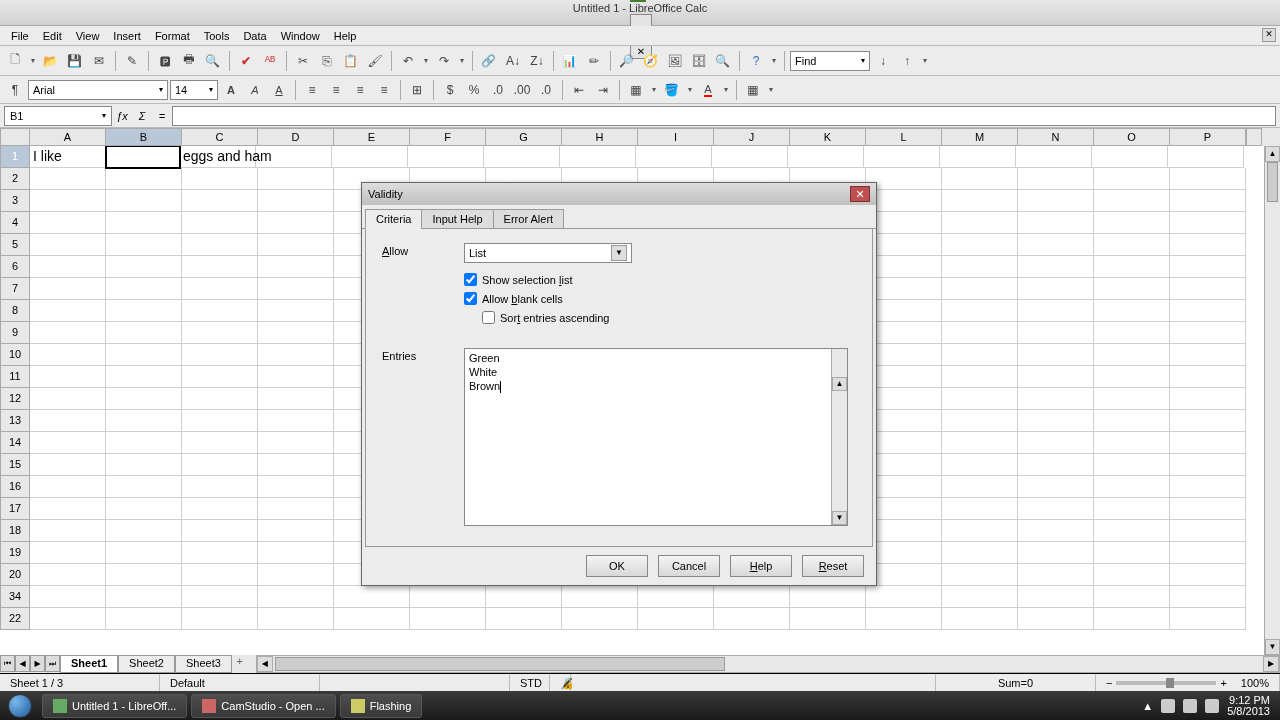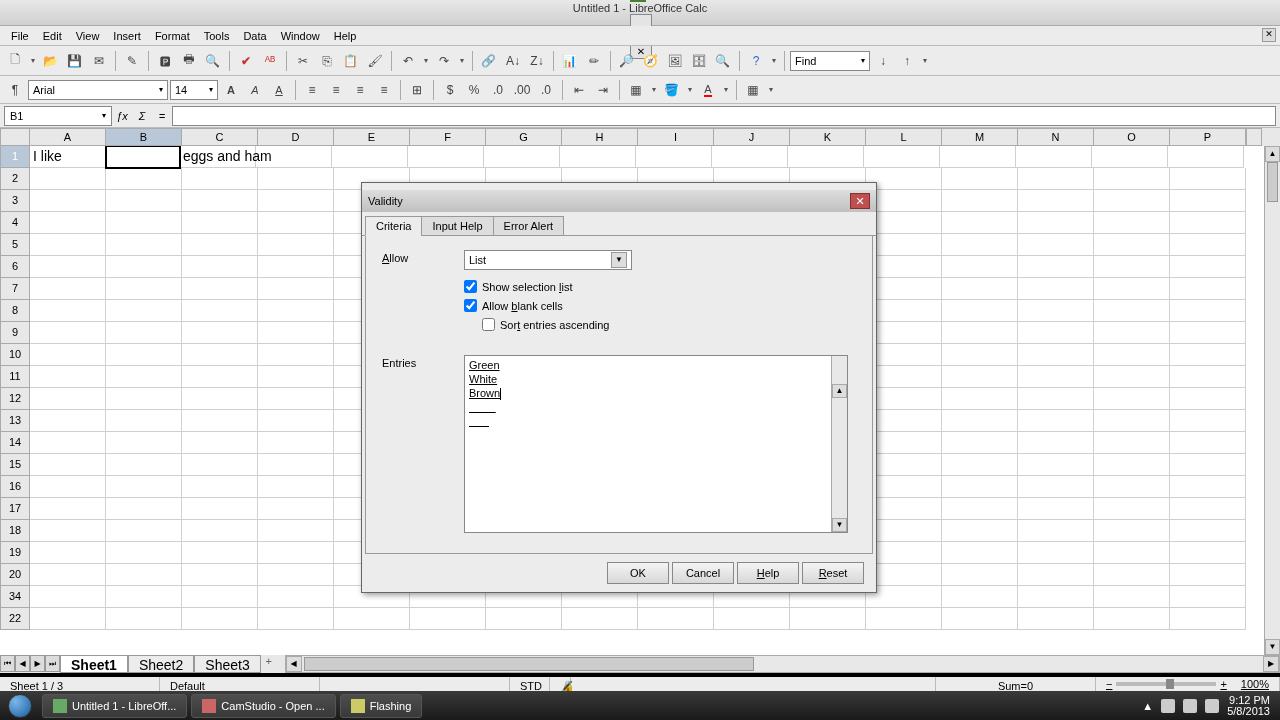--- a/index.html
+++ b/index.html
@@ -45,62 +45,62 @@
 .row-h { width:30px; border:1px solid #aaa; border-top:none; text-align:center; line-height:20px; background:#e8e8e8; }
 .row-h.sel { background:#b8c8d8; color:#fff; }
 .cell { width:76px; border-right:1px solid #d0d0d0; border-bottom:1px solid #d0d0d0; padding:0 3px; line-height:20px; font-size:14px; overflow:visible; white-space:nowrap; }
 .cell.active { border:2px solid #000; margin:-1px; z-index:5; position:relative; background:#fff; }
 .vscroll { position:absolute; top:18px; right:0; width:16px; bottom:18px; background:#e8e8e8; border-left:1px solid #aaa; }
 .vscroll .arrow { height:16px; background:#ddd; border:1px solid #aaa; text-align:center; line-height:14px; font-size:8px; cursor:pointer; }
 .vscroll .thumb { position:absolute; top:16px; left:2px; right:2px; height:40px; background:#ccc; border:1px solid #999; }
 .hscroll-row { position:absolute; bottom:0; left:0; right:0; height:18px; display:flex; background:#e8e8e8; }
 .tab-nav { display:flex; }
 .tab-nav .nav { width:15px; height:17px; border:1px solid #999; background:#ddd; text-align:center; font-size:8px; line-height:15px; cursor:pointer; }
-.sheet-tab { padding:1px 10px; border:1px solid #999; background:#ececec; cursor:pointer; font-size:14px; }
+.sheet-tab { padding:1px 10px; border:1px solid #999; background:#ececec; cursor:pointer; font-size:11px; }
 .sheet-tab.active { background:#fff; font-weight:bold; }
 .sheet-add { width:16px; text-align:center; cursor:pointer; color:#666; }
 .hscroll-track { flex:1; background:#e8e8e8; border:1px solid #aaa; position:relative; margin-left:8px; }
 .hscroll-track .arrow { position:absolute; top:0; width:16px; height:16px; background:#ddd; border:1px solid #aaa; text-align:center; font-size:8px; line-height:14px; cursor:pointer; }
 .hscroll-track .thumb { position:absolute; top:1px; left:18px; width:450px; height:14px; background:#ccc; border:1px solid #999; }
 
 
-.statusbar { position:absolute; bottom:29px; left:0; right:0; height:18px; background:#ececec; border-top:4px solid #000000; display:flex; align-items:center; font-size:11px;text-decoration:underline; }
+.statusbar { position:absolute; bottom:29px; left:0; right:0; height:18px; background:#ececec; border-top:1px solid #000000; display:flex; align-items:center; font-size:11px; }
 .statusbar > div { padding:0 10px; border-right:1px solid #bbb; height:100%; line-height:18px; }
 .zoom-area { margin-left:auto; display:flex; align-items:center; gap:4px; padding:0 6px; }
 .zoom-slider { width:100px; height:4px; background:#bbb; position:relative; }
 .zoom-slider::after { content:""; position:absolute; left:50%; top:-3px; width:8px; height:10px; background:#888; }
 
 
 .taskbar { position:absolute; bottom:0; left:0; right:0; height:29px; background:linear-gradient(#3a3a3a,#1a1a1a); display:flex; align-items:center; }
 .start { width:40px; height:29px; display:flex; align-items:center; justify-content:center; }
 .start .orb { width:24px; height:24px; border-radius:50%; background:radial-gradient(circle at 30% 30%,#7ab8e8,#1a5a9e); border:1px solid #333; }
 .task { height:24px; padding:0 10px; background:rgba(255,255,255,0.12); border:1px solid #555; border-radius:3px; margin:0 2px; display:flex; align-items:center; color:#fff; gap:5px; cursor:pointer; }
 .task .ti { width:14px; height:14px; background:#6a6; }
 .tray { margin-left:auto; display:flex; align-items:center; color:#fff; gap:8px; padding:0 10px; font-size:10px; }
 .tray .ticon { width:14px; height:14px; background:#ccc; border-radius:2px; }
 
 
 .dialog { position:absolute; left:361px; top:182px; width:516px; background:#ececec; border:1px solid #666; box-shadow:2px 2px 6px rgba(0,0,0,0.4); z-index:100; }
-.dlg-title { height:22px; background:linear-gradient(#ddd,#c0c0c0); display:flex; align-items:center; padding:0 6px; font-size:11px;margin-top:7px; }
+.dlg-title { height:22px; background:linear-gradient(#ddd,#c0c0c0); display:flex; align-items:center; padding:0 6px; font-size:11px; }
 .dlg-close { width:20px; height:16px; background:#c05050; color:#fff; text-align:center; line-height:14px; border:1px solid #803030; cursor:pointer; margin-left:auto; }
 .dlg-tabs { display:flex; padding:3px 3px 0; border-bottom:1px solid #999; }
 .dlg-tab { padding:3px 10px; border:1px solid #999; background:#ddd; margin-right:-1px; cursor:pointer; position:relative; top:1px; }
 .dlg-tab.active { background:#ececec; border-bottom-color:#ececec; }
 .dlg-body { padding:14px 16px 10px; border:1px solid #999; border-top:none; margin:0 3px; background:#ececec; min-height:310px; }
 .fld { display:flex; align-items:flex-start; margin-bottom:10px; }
 .fld-label { width:82px; padding-top:2px; }
 .combo { width:168px; height:20px; border:1px solid #888; background:#fff; display:flex; align-items:center; padding:0 4px; justify-content:space-between; }
 .combo .arr { width:16px; height:16px; background:#ddd; border:1px solid #999; text-align:center; font-size:8px; line-height:14px; }
 .chk { display:flex; align-items:center; margin-bottom:6px; margin-left:82px; }
 .chk input { margin-right:5px; }
 .chk.indent { margin-left:100px; }
-.entries-box { width:384px; height:178px; border:1px solid #888; background:#fff; padding:2px 4px; font-size:12px; line-height:14px; white-space:pre; position:relative;text-decoration:underline; }
+.entries-box { width:384px; height:178px; border:1px solid #888; background:#fff; padding:2px 4px; font-size:12px; line-height:14px; white-space:pre; position:relative; }
 .escroll { position:absolute; top:0; right:0; width:16px; bottom:0; background:#e8e8e8; border-left:1px solid #aaa; }
 .escroll .arrow { height:14px; background:#ddd; border:1px solid #aaa; text-align:center; font-size:8px; line-height:12px; }
-.dlg-buttons { display:flex; justify-content:flex-end; gap:3px; padding:8px 12px; }
+.dlg-buttons { display:flex; justify-content:flex-end; gap:10px; padding:8px 12px; }
 .dlg-btn { width:62px; height:22px; border:1px solid #888; background:linear-gradient(#f4f4f4,#d8d8d8); cursor:pointer; text-align:center; line-height:20px; }
 .dlg-btn u { text-decoration:underline; }
 .caret { display:inline-block; width:1px; height:12px; background:#000; vertical-align:middle; animation:blink 1s steps(1) infinite; }
 @keyframes blink { 50%{opacity:0} }
 </style>
 </head>
 <body>
 
 <div class="titlebar">
   <div class="icon"></div>

